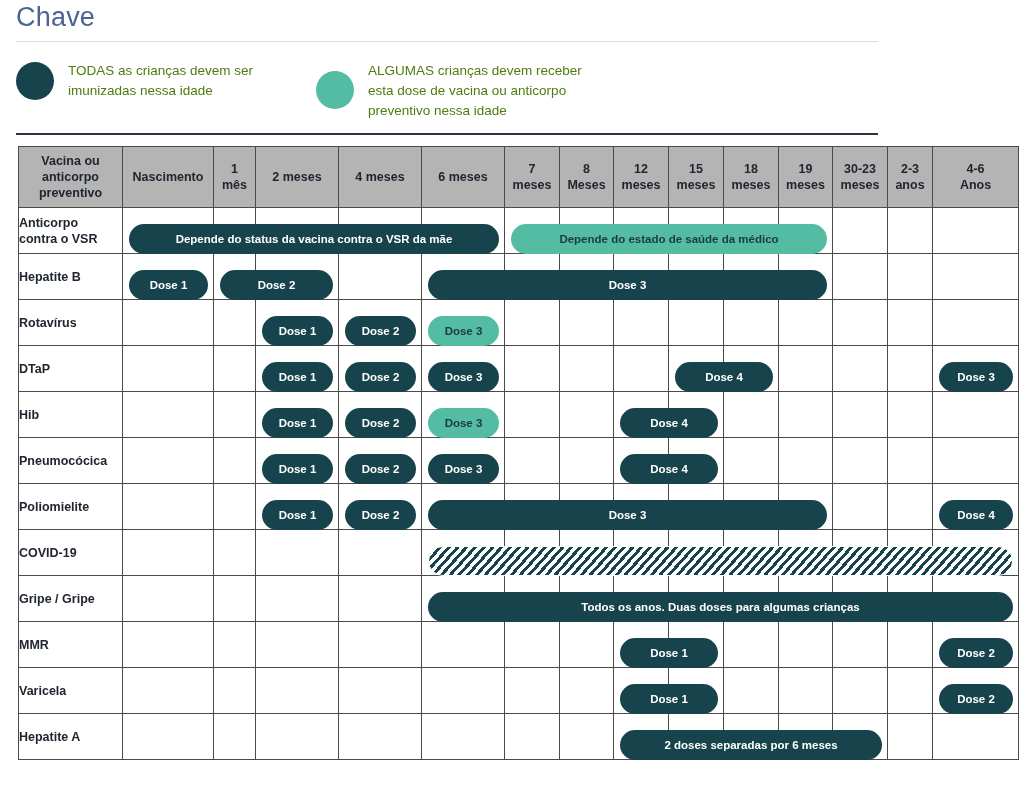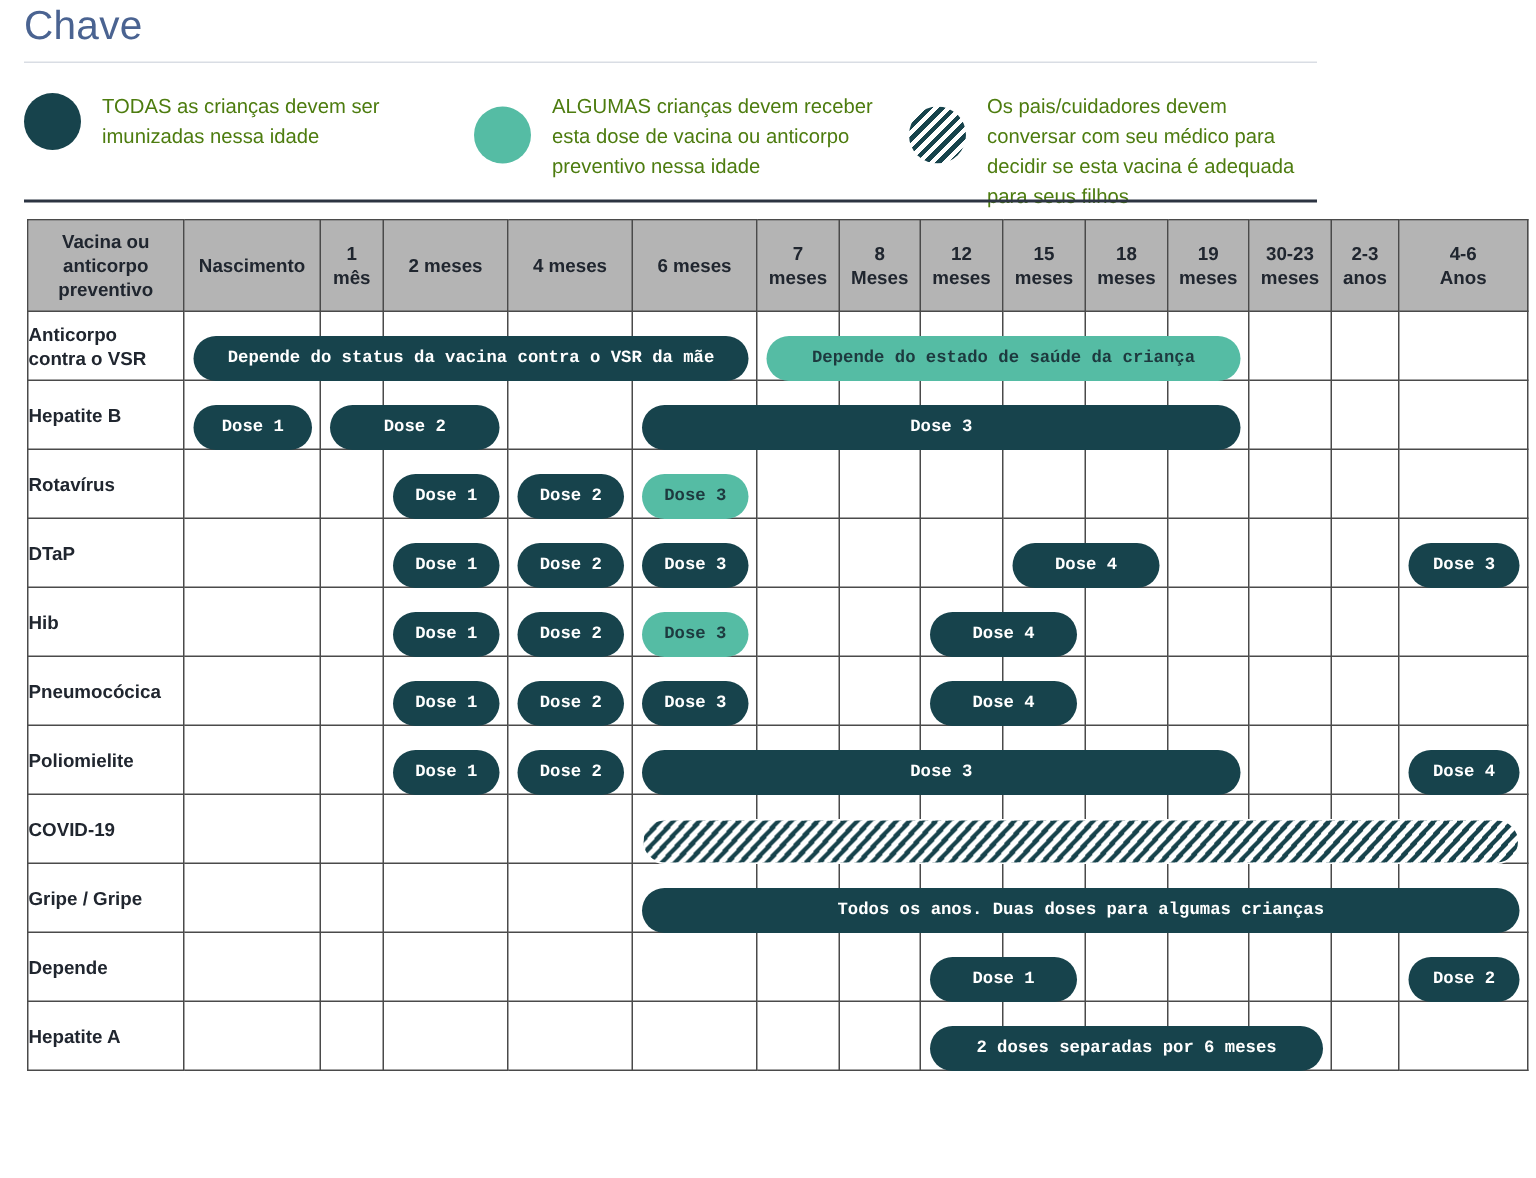--- a/index.html
+++ b/index.html
@@ -179,44 +179,39 @@
     color: transparent;
     border: 1px solid #ffffff;
   }
   
   .spanwrap {
     position: absolute;
     top: 50%;
     transform: translateY(-50%);
     height: 14px;
     z-index: 5;
-    font-family: Liberation Mono, monospace;
   }
   .spanwrap .pill { margin: 0; height: 30px; width: 100%; }
 </style>
 </head>
 <body>
 
 <div class="page">
 
   <div class="title">Chave</div>
   <div class="title-rule"></div>
 
   <div class="legend">
     <div class="legend-item i0">
       <span class="legend-swatch sw-all"></span>
       <span class="legend-text">TODAS as crianças devem ser imunizadas nessa idade</span>
     </div>
     <div class="legend-item i1">
       <span class="legend-swatch sw-some"></span>
       <span class="legend-text">ALGUMAS crianças devem receber esta dose de vacina ou anticorpo preventivo nessa idade</span>
-    </div>
-    <div class="legend-item i2">
-      <span class="legend-swatch sw-talk"></span>
-      <span class="legend-text">Os pais/cuidadores devem conversar com seu médico para decidir se esta vacina é adequada para seus filhos</span>
     </div>
   </div>
   <div class="legend-rule"></div>
 
   <div class="table-wrap">
     <table class="sched">
       <colgroup id="sched-colgroup">
           <col style="width: 104px;">
           <col style="width: 91px;">
           <col style="width: 42px;">
@@ -304,21 +299,21 @@
               <div class="spanwrap" style="left: 6px; width: 370px;">
                 <div class="pill all">Depende do status da vacina contra o VSR da mãe</div>
               </div>
             </td>
             <td></td>
             <td></td>
             <td></td>
             <td></td>
             <td class="cellpill" style="position: relative;">
               <div class="spanwrap" style="left: 6px; width: 316px;">
-                <div class="pill some">Depende do estado de saúde da criança</div>
+                <div class="pill some">Depende do estado de saúde da médico</div>
               </div>
             </td>
             <td></td>
             <td></td>
             <td></td>
             <td></td>
             <td></td>
             <td></td>
             <td></td>
             <td></td>
@@ -570,21 +565,48 @@
             <td></td>
             <td></td>
             <td></td>
             <td></td>
             <td></td>
             <td></td>
             <td></td>
           </tr>
           <tr>
             <td class="rowlabel">
-              <div>Depende</div>
+              <div>MMR</div>
+            </td>
+            <td></td>
+            <td></td>
+            <td></td>
+            <td></td>
+            <td></td>
+            <td></td>
+            <td></td>
+            <td class="cellpill" style="position: relative;">
+              <div class="spanwrap" style="left: 6px; width: 98px;">
+                <div class="pill all">Dose 1</div>
+              </div>
+            </td>
+            <td></td>
+            <td></td>
+            <td></td>
+            <td></td>
+            <td></td>
+            <td class="cellpill" style="position: relative;">
+              <div class="spanwrap" style="left: 6px; width: 74px;">
+                <div class="pill all">Dose 2</div>
+              </div>
+            </td>
+          </tr>
+          <tr>
+            <td class="rowlabel">
+              <div>Varicela</div>
             </td>
             <td></td>
             <td></td>
             <td></td>
             <td></td>
             <td></td>
             <td></td>
             <td></td>
             <td class="cellpill" style="position: relative;">
               <div class="spanwrap" style="left: 6px; width: 98px;">

